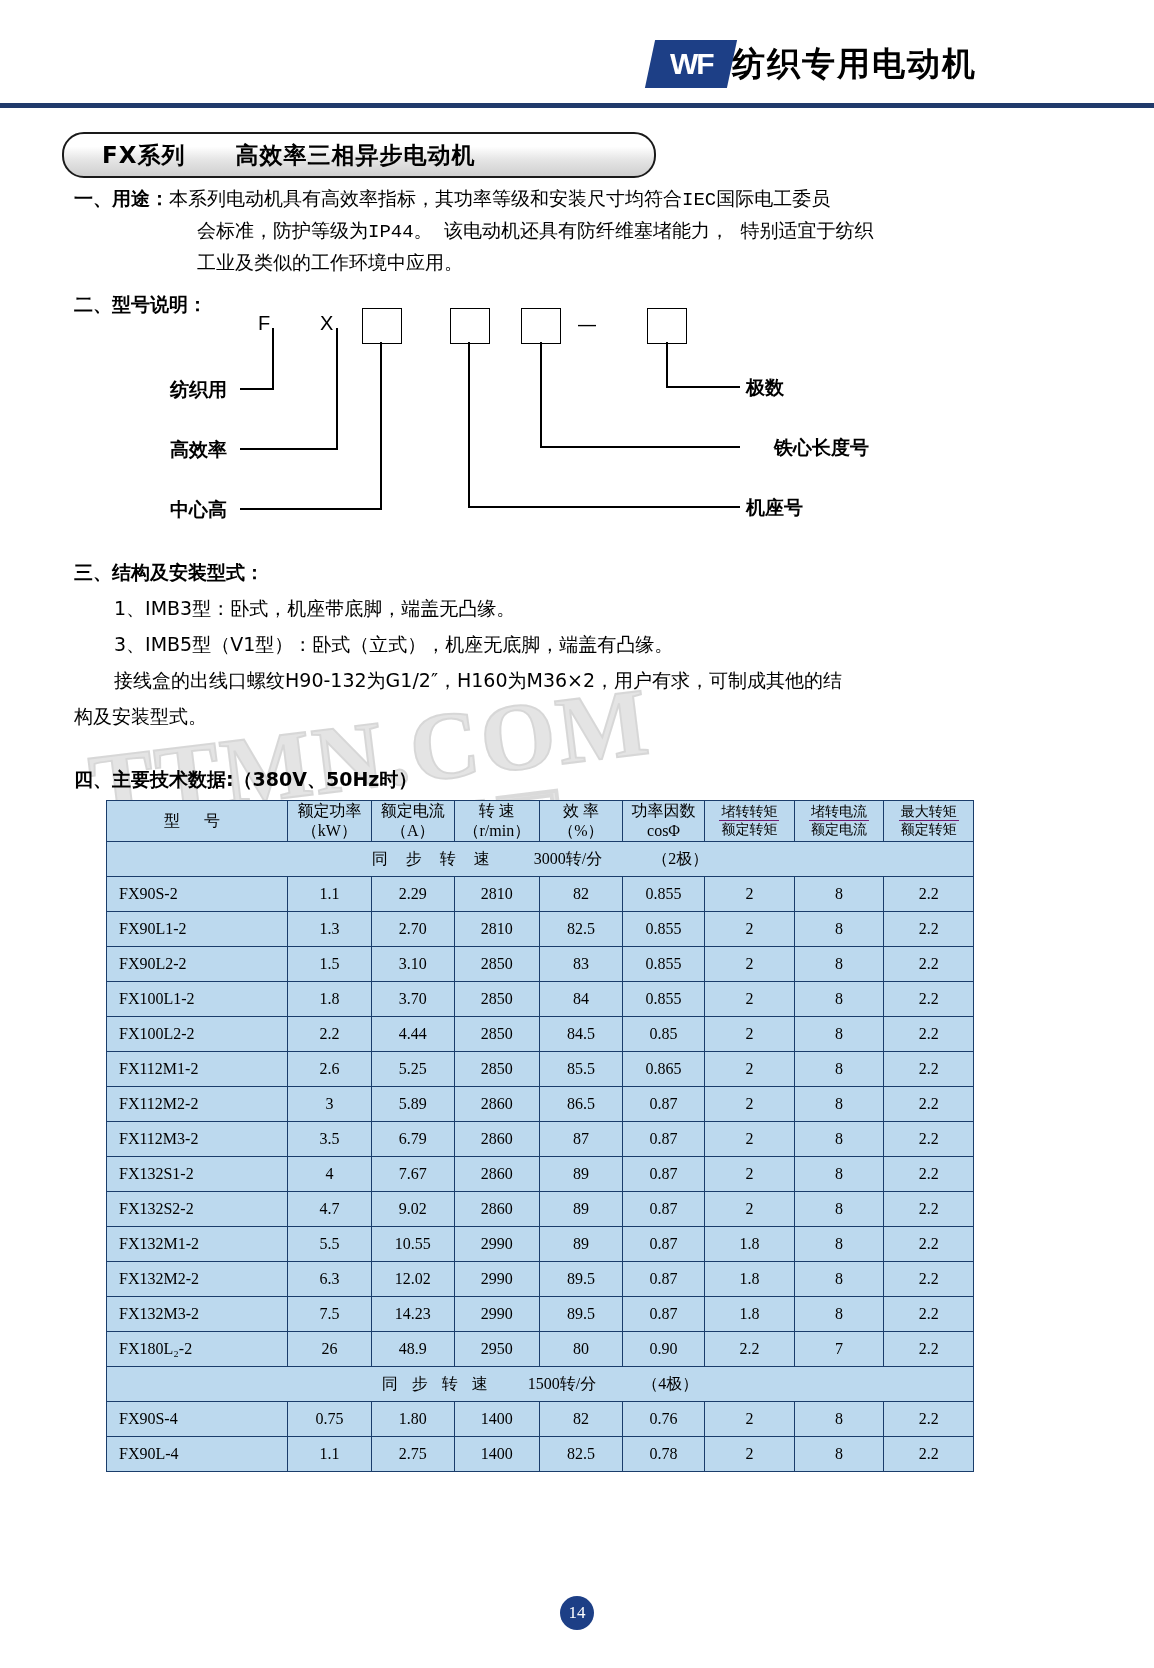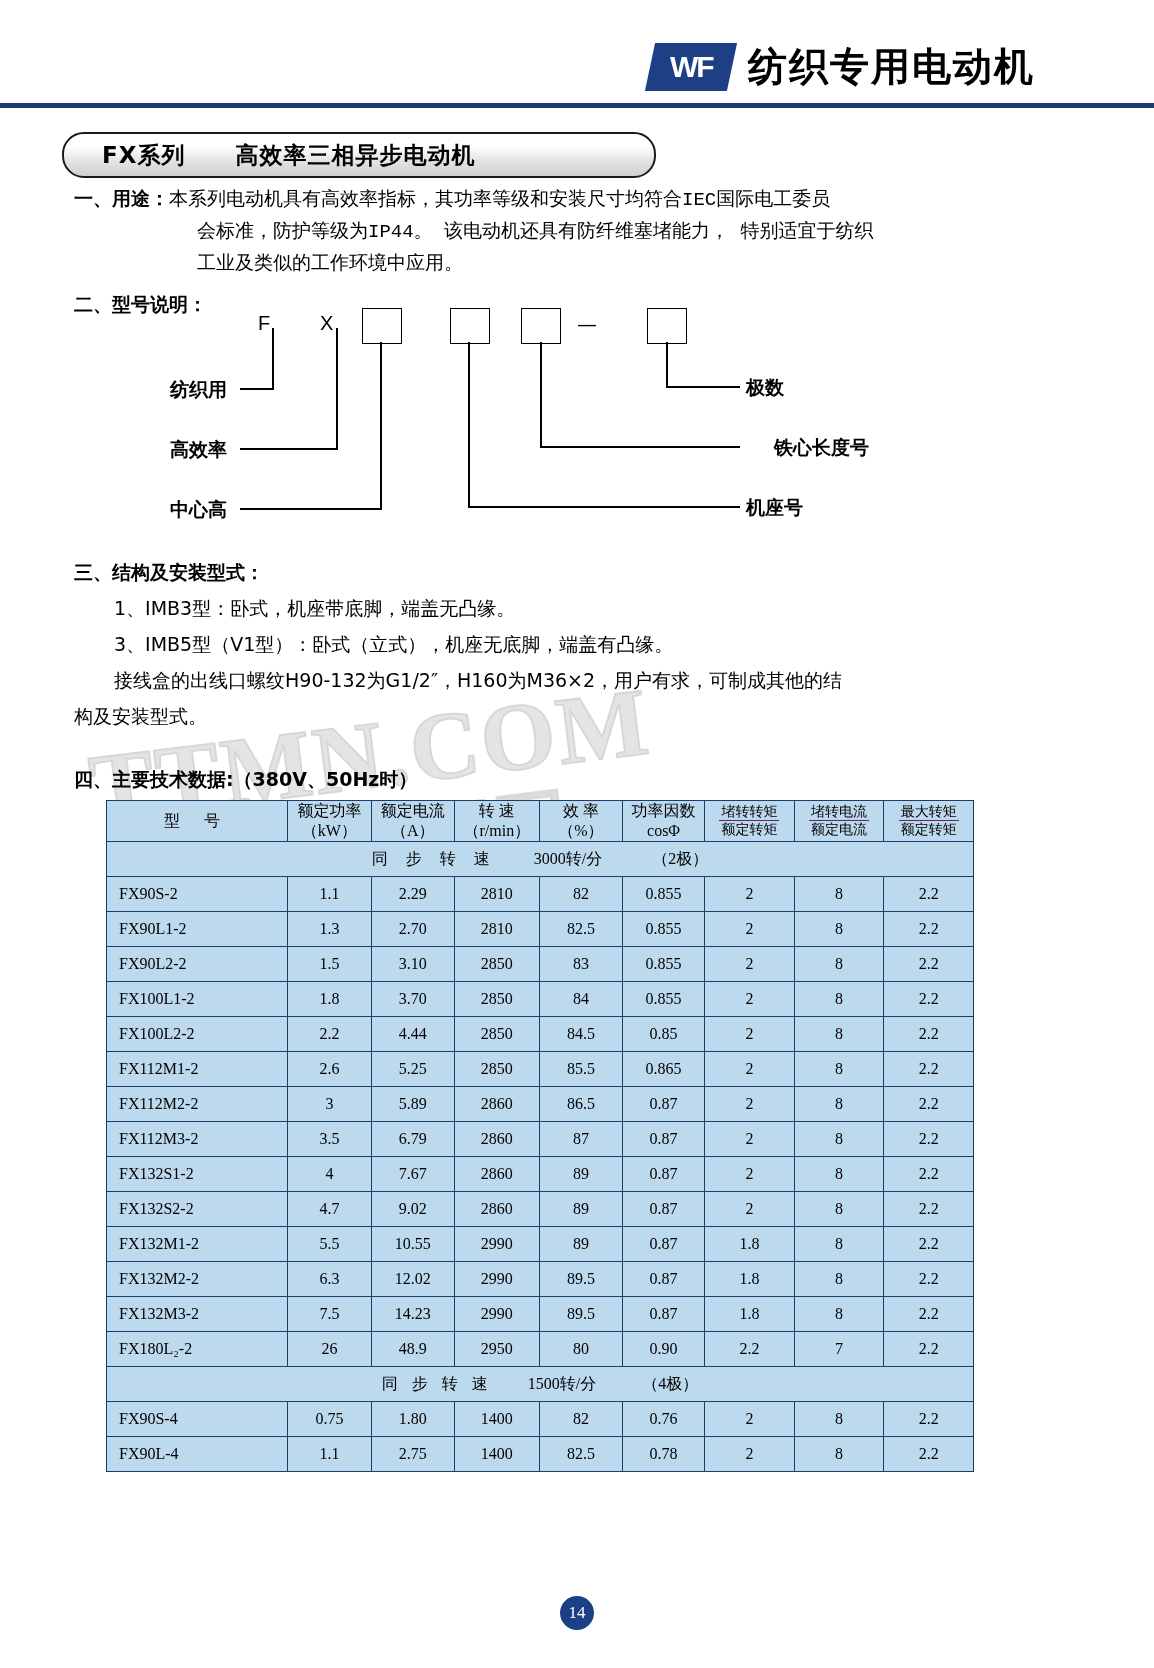--- a/index.html
+++ b/index.html
@@ -30,22 +30,21 @@
     width:82px; height:48px; background:#1d3f86;
     display:flex; align-items:center; justify-content:center;
     transform:skewX(-12deg);
   }
   .logo-mark span {
     color:#ffffff; font-weight:bold; font-size:30px;
     letter-spacing:-2px; transform:skewX(12deg);
     font-family:"Liberation Sans", sans-serif;
   }
   .header-title {
-    margin-left:16px;
-    font-size:39px; font-weight:bold; color:#000;
+    font-size:33px; font-weight:bold; color:#000;
     letter-spacing:2px;
     font-family:"DejaVu Sans", sans-serif;
   }
 
   
   .title-pill {
     position:absolute; left:62px; top:132px;
     width:590px; height:42px;
     border:2px solid #1a1a1a;
     border-radius:22px;

